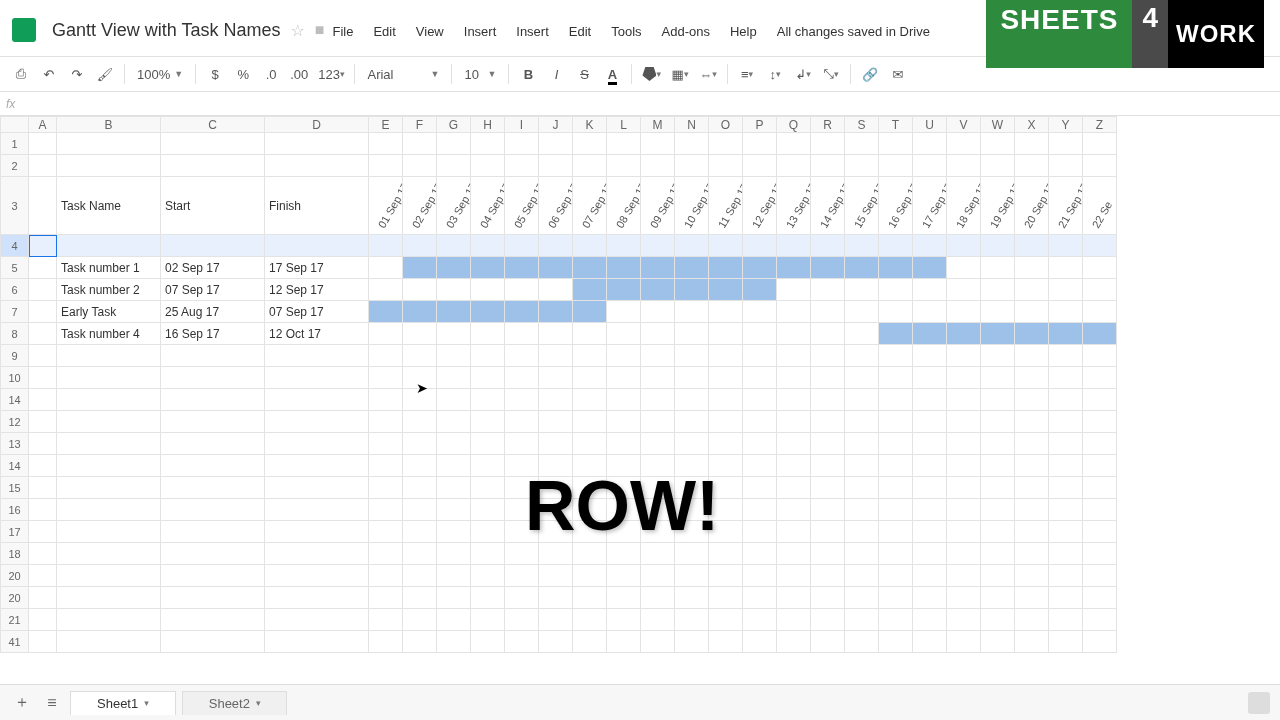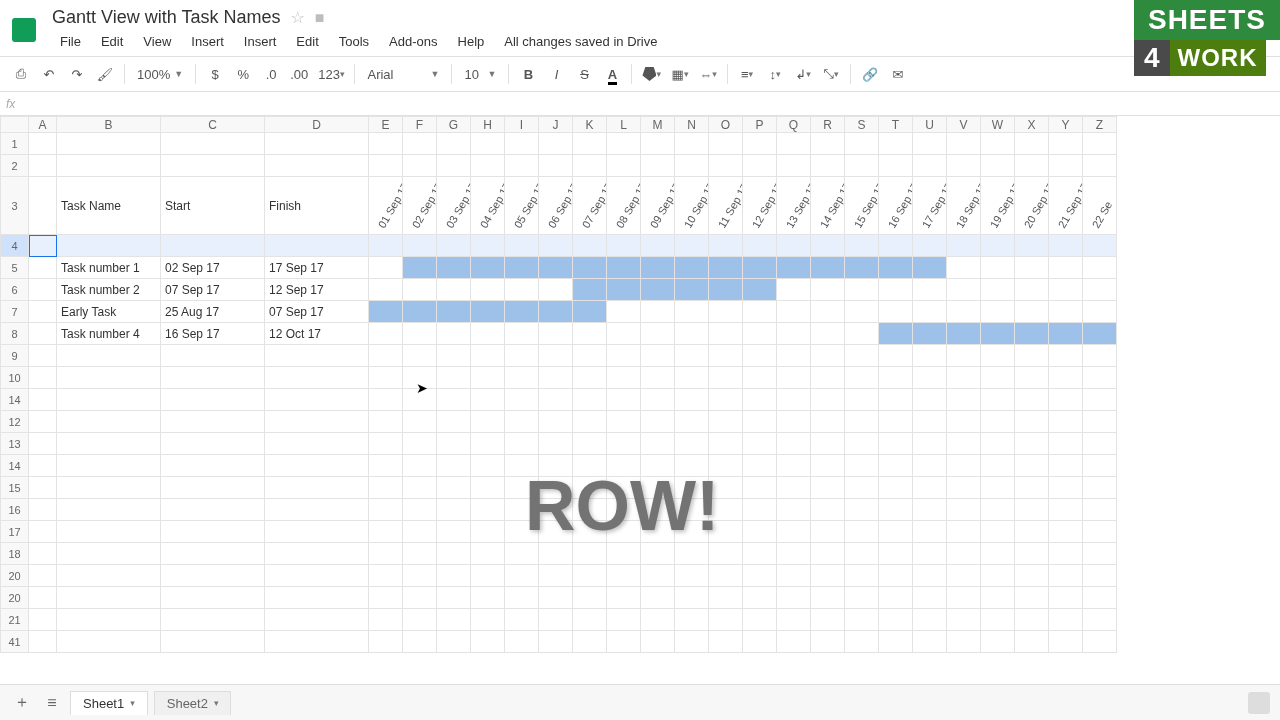--- a/index.html
+++ b/index.html
@@ -1,20 +1,20 @@
 <!DOCTYPE html>
 <html><head>
 <meta charset="utf-8">
 <style>
   *{box-sizing:border-box;margin:0;padding:0;font-family:Arial,sans-serif}
   body{width:1280px;height:720px;overflow:hidden;background:#fff;position:relative}
   
   .titlebar{display:flex;align-items:center;height:56px;padding:4px 8px 0 8px}
   .logo{width:24px;height:24px;background:#0f9d58;border-radius:3px;margin:0 16px 0 4px}
-  .title-wrap{display:flex;flex-direction:column}
+  .title-wrap{display:flex;}
   .doc-title{display:flex;align-items:center;gap:10px}
   .doc-title span.name{font-size:18px;color:#333}
   .star,.folder{color:#bdbdbd;font-size:16px}
   .menubar{display:flex;gap:4px;margin-top:2px}
   .menubar span{font-size:13px;color:#333;padding:4px 8px;cursor:pointer}
   .save-status{font-size:13px;color:#888;padding:4px 8px}
   
   .toolbar{display:flex;align-items:center;height:36px;border-top:1px solid #e0e0e0;border-bottom:1px solid #e0e0e0;padding:0 8px;gap:2px;background:#fff}
   .tb{display:flex;align-items:center;justify-content:center;min-width:26px;height:26px;font-size:13px;color:#555;cursor:pointer;border-radius:2px;padding:0 4px}
   .sep{width:1px;height:20px;background:#e0e0e0;margin:0 4px}
@@ -41,32 +41,32 @@
   .hdr-row th{height:16px}
   .date-hdr{height:58px;position:relative}
   .date-hdr span{position:absolute;left:50%;bottom:4px;transform:rotate(-60deg);transform-origin:left bottom;font-size:11px;color:#555;white-space:nowrap}
   td.cell{padding:0 4px;text-align:left}
   td.cellR{padding:0 4px;text-align:left}
   .sel-row td{background:#e8f0fe}
   .sel-row .rowhdr{background:#d0e2fb}
   .sel-row td.colA-cell{outline:1px solid #1a73e8;outline-offset:-1px;background:#e8f0fe}
   .bar{background:#9ec1ea}
   
-  .overlay-text{position:absolute;left:525px;top:350px;font-size:70px;font-weight:bold;color:#737373;text-shadow:2px 2px 4px rgba(0,0,0,.25)}
+  .overlay-text{position:absolute;left:525px;top:350px;font-size:70px;font-weight:bold;color:#000000;text-shadow:2px 2px 4px rgba(0,0,0,.25)}
   .cursor-dot{position:absolute;left:416px;top:264px;font-size:14px;color:#000;pointer-events:none}
   
-  .badge{position:absolute;top:0;right:0;display:flex;flex-direction:column}
+  .badge{position:absolute;top:0;right:16px;display:flex;flex-direction:row}
   .badge-top{background:#2e8b3d;color:#fff;font-weight:bold;font-size:28px;padding:4px 14px;letter-spacing:1px}
   .badge-bot{display:flex}
   .badge-4{background:#4a4a4a;color:#fff;font-size:28px;font-weight:bold;padding:2px 10px}
-  .badge-work{background:#4d7c0f;color:#fff;font-size:24px;font-weight:bold;padding:4px 8px;letter-spacing:1px}
+  .badge-work{background:#000000;color:#fff;font-size:24px;font-weight:bold;padding:20px 8px;letter-spacing:1px}
   
   .sheettabs{position:absolute;left:0;right:0;bottom:0;height:36px;border-top:1px solid #ddd;display:flex;align-items:center;background:#f7f7f7;gap:6px;padding:0 10px}
   .stab-icon{width:24px;height:24px;display:flex;align-items:center;justify-content:center;color:#666;cursor:pointer;font-size:16px}
-  .stab{display:flex;align-items:center;gap:6px;background:#fff;border:1px solid #ddd;border-bottom:none;padding:4px 12px;font-size:13px;color:#333;cursor:pointer}
+  .stab{display:flex;align-items:center;gap:6px;background:#fff;border:1px solid #ddd;border-bottom:none;padding:4px 26px;font-size:13px;color:#333;cursor:pointer}
   .stab.inactive{background:#f0f0f0;color:#666}
   .explore{position:absolute;right:10px;bottom:6px;width:22px;height:22px;background:#ddd;border-radius:3px}
 </style>
 </head>
 <body>
 
 <div class="titlebar">
   <div class="logo"></div>
   <div class="title-wrap">
     <div class="doc-title">

